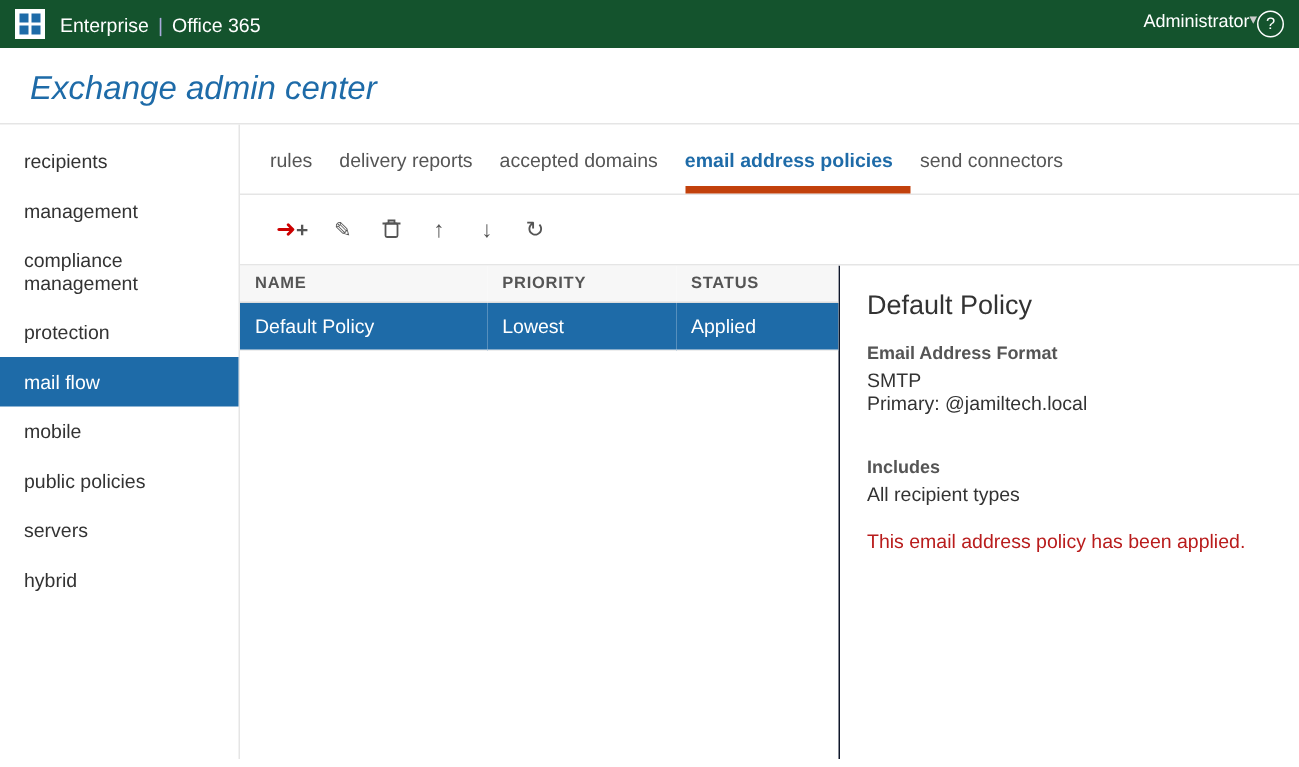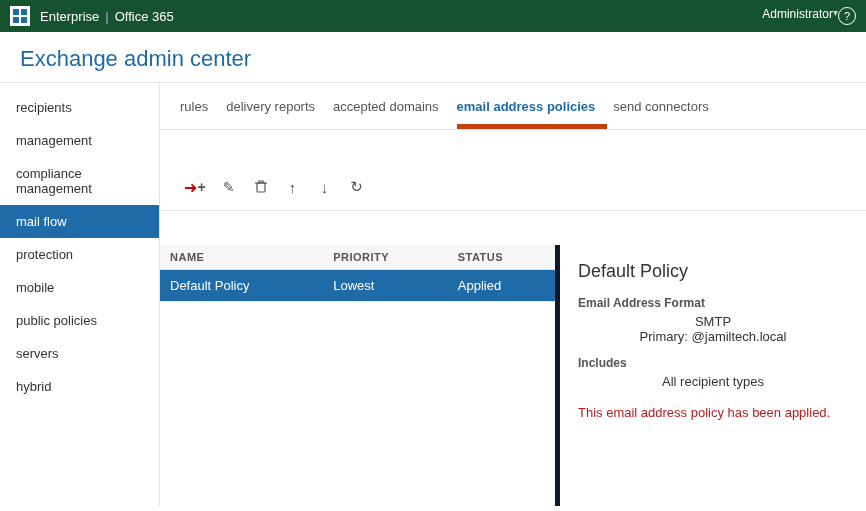--- a/index.html
+++ b/index.html
@@ -37,20 +37,21 @@
 
     
     .page-title-bar {
       padding: 14px 20px 10px 20px;
       border-bottom: 1px solid #e5e5e5;
     }
     .page-title {
       font-size: 22px;
       font-weight: 300;
       color: #1e6ba8;
+      font-style: italic;
     }
 
     
     .main-layout {
       display: flex;
       height: calc(511px - 32px - 56px);
     }
 
     
     .sidebar {
@@ -70,21 +71,20 @@
       background: #1e6ba8;
       color: #fff;
     }
 
     
     .content-area {
       flex: 1;
       overflow: hidden;
       display: flex;
       flex-direction: column;
-      gap: 34px;
     }
 
     
     .sub-nav {
       display: flex;
       flex-wrap: wrap;
       padding: 12px 20px 0 20px;
       gap: 0;
       border-bottom: 1px solid #e5e5e5;
     }
@@ -124,21 +124,21 @@
     .table-detail-layout {
       display: flex;
       flex: 1;
       overflow: hidden;
     }
 
     
     .table-section {
       width: 400px;
       overflow: auto;
-      border-right: 5px solid #0f172a;
+      border-right: 1px solid #0f172a;
     }
     table {
       width: 100%;
       border-collapse: collapse;
     }
     thead th {
       background: #f7f7f7;
       border-bottom: 1px solid #ddd;
       padding: 6px 10px;
       font-size: 11px;
@@ -171,21 +171,20 @@
     .detail-section-label {
       font-size: 12px;
       font-weight: 600;
       color: #555;
       margin-bottom: 4px;
       margin-top: 12px;
     }
     .detail-value {
       font-size: 13px;
       color: #333;
-      text-align: center;
     }
     .detail-note {
       font-size: 13px;
       color: #b91c1c;
       margin-top: 14px;
       line-height: 1.5;
     }
   </style>
 </head>
 <body>
@@ -213,22 +212,22 @@
 <div class="page-title-bar">
   <span class="page-title">Exchange admin center</span>
 </div>
 
 <div class="main-layout">
 
   <nav class="sidebar">
     <a class="sidebar-item">recipients</a>
     <a class="sidebar-item">management</a>
     <a class="sidebar-item">compliance management</a>
+    <a class="sidebar-item">protection</a>
     <a class="sidebar-item active">mail flow</a>
-    <a class="sidebar-item">protection</a>
     <a class="sidebar-item">mobile</a>
     <a class="sidebar-item">public policies</a>
     <a class="sidebar-item">servers</a>
     <a class="sidebar-item">hybrid</a>
   </nav>
 
   <div class="content-area">
 
     <div class="sub-nav">
       <span class="sub-nav-item">rules</span>
@@ -288,21 +287,21 @@
         </table>
       </div>
 
       <div class="detail-panel">
         <div class="detail-title">Default Policy</div>
 
         <div class="detail-section-label">Email Address Format</div>
         <div class="detail-value">SMTP</div>
         <div class="detail-value">Primary: @jamiltech.local</div>
 
-        <div class="detail-section-label" style="margin-top:12px;">Includes</div>
+        <div class="detail-section-label" style="margin-top:28px;">Includes</div>
         <div class="detail-value">All recipient types</div>
 
         <div class="detail-note">This email address policy has been applied.</div>
       </div>
 
     </div>
   </div>
 </div>
 
 </body></html>

